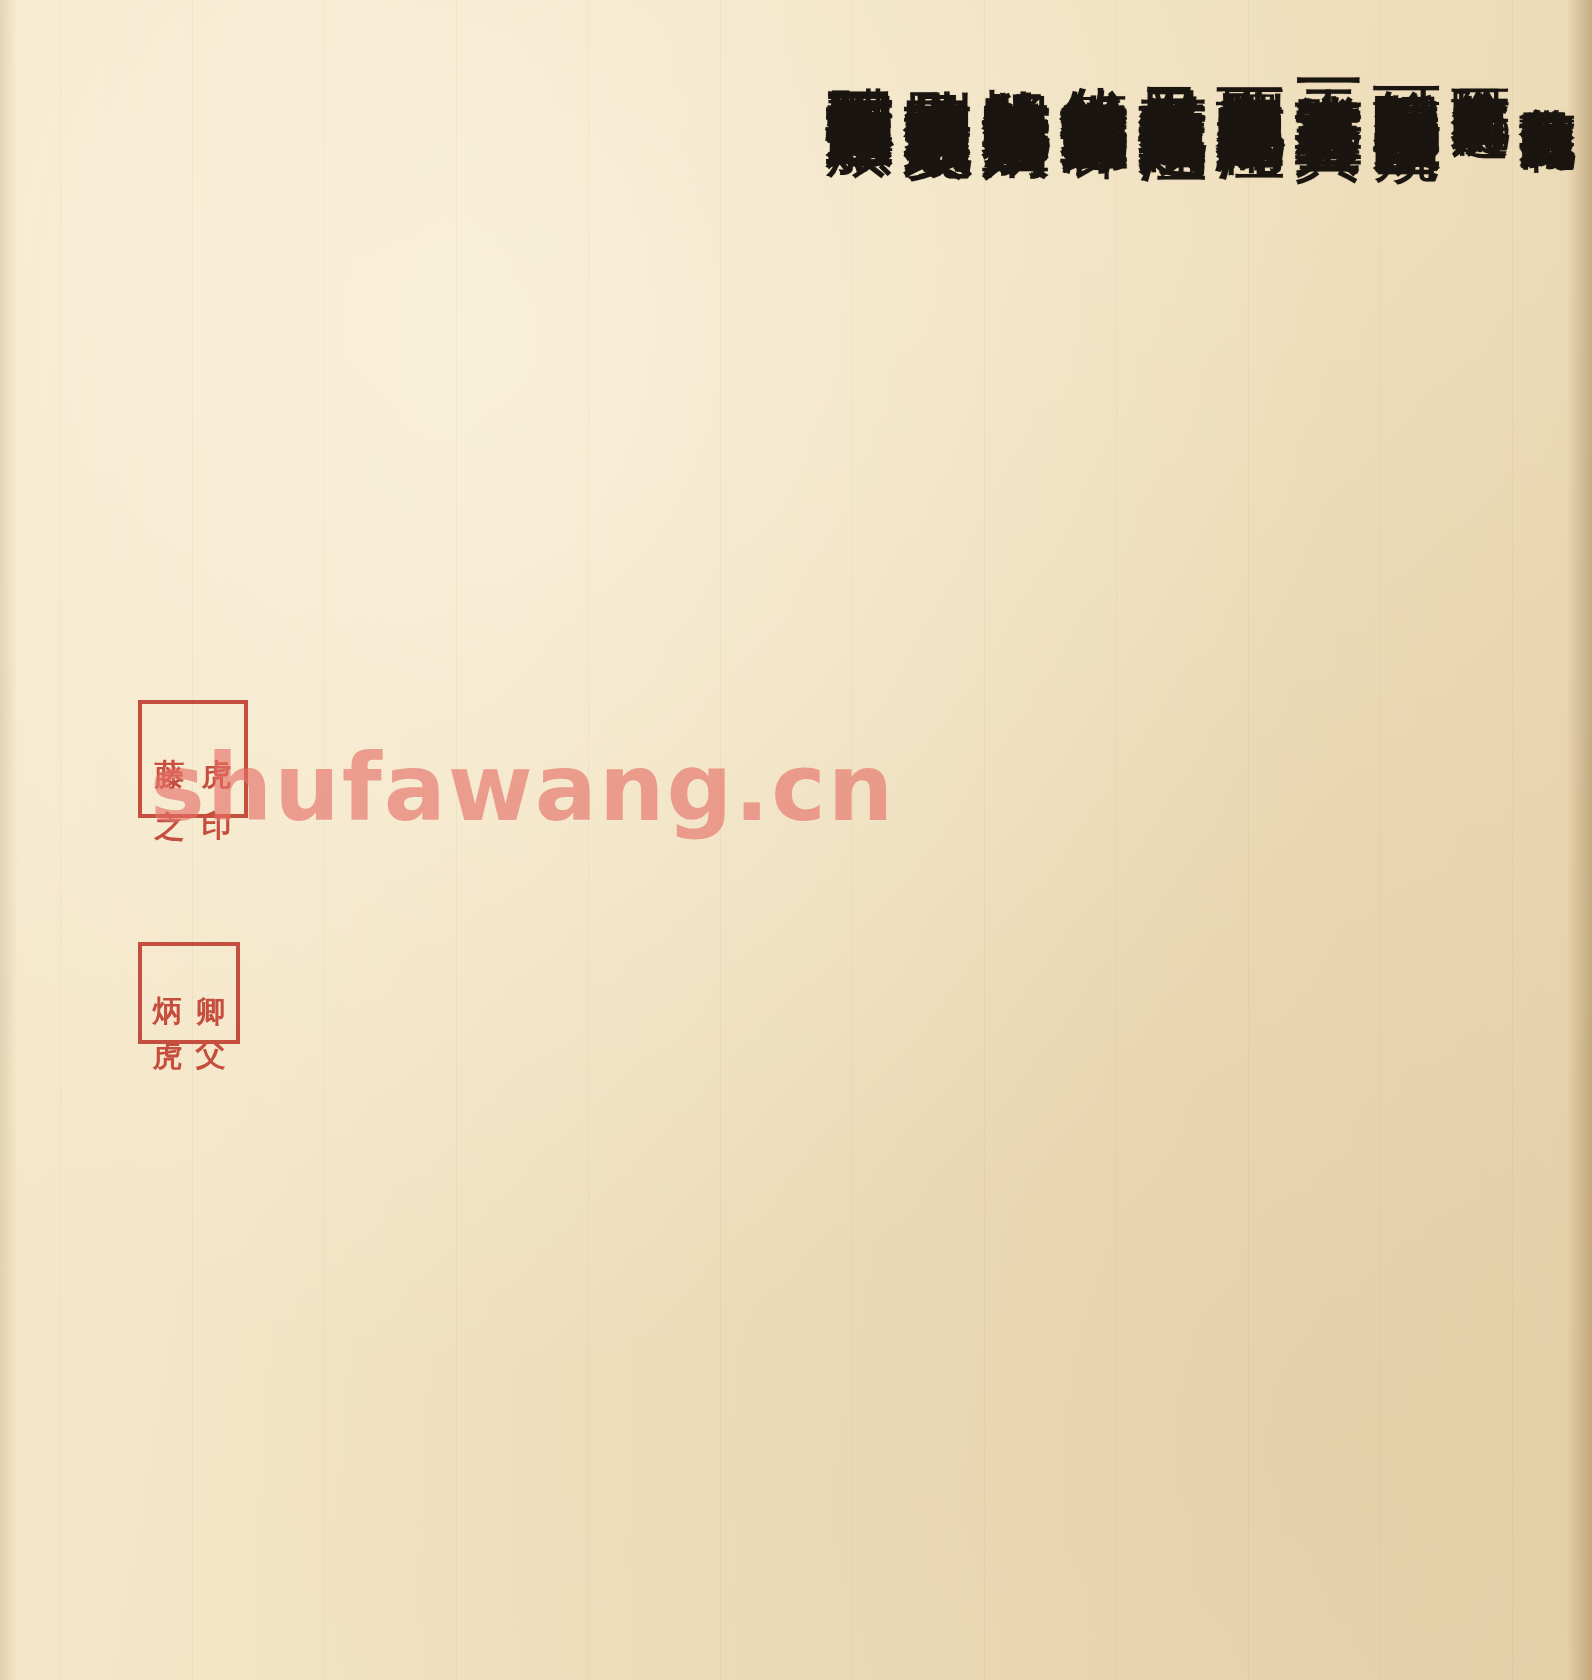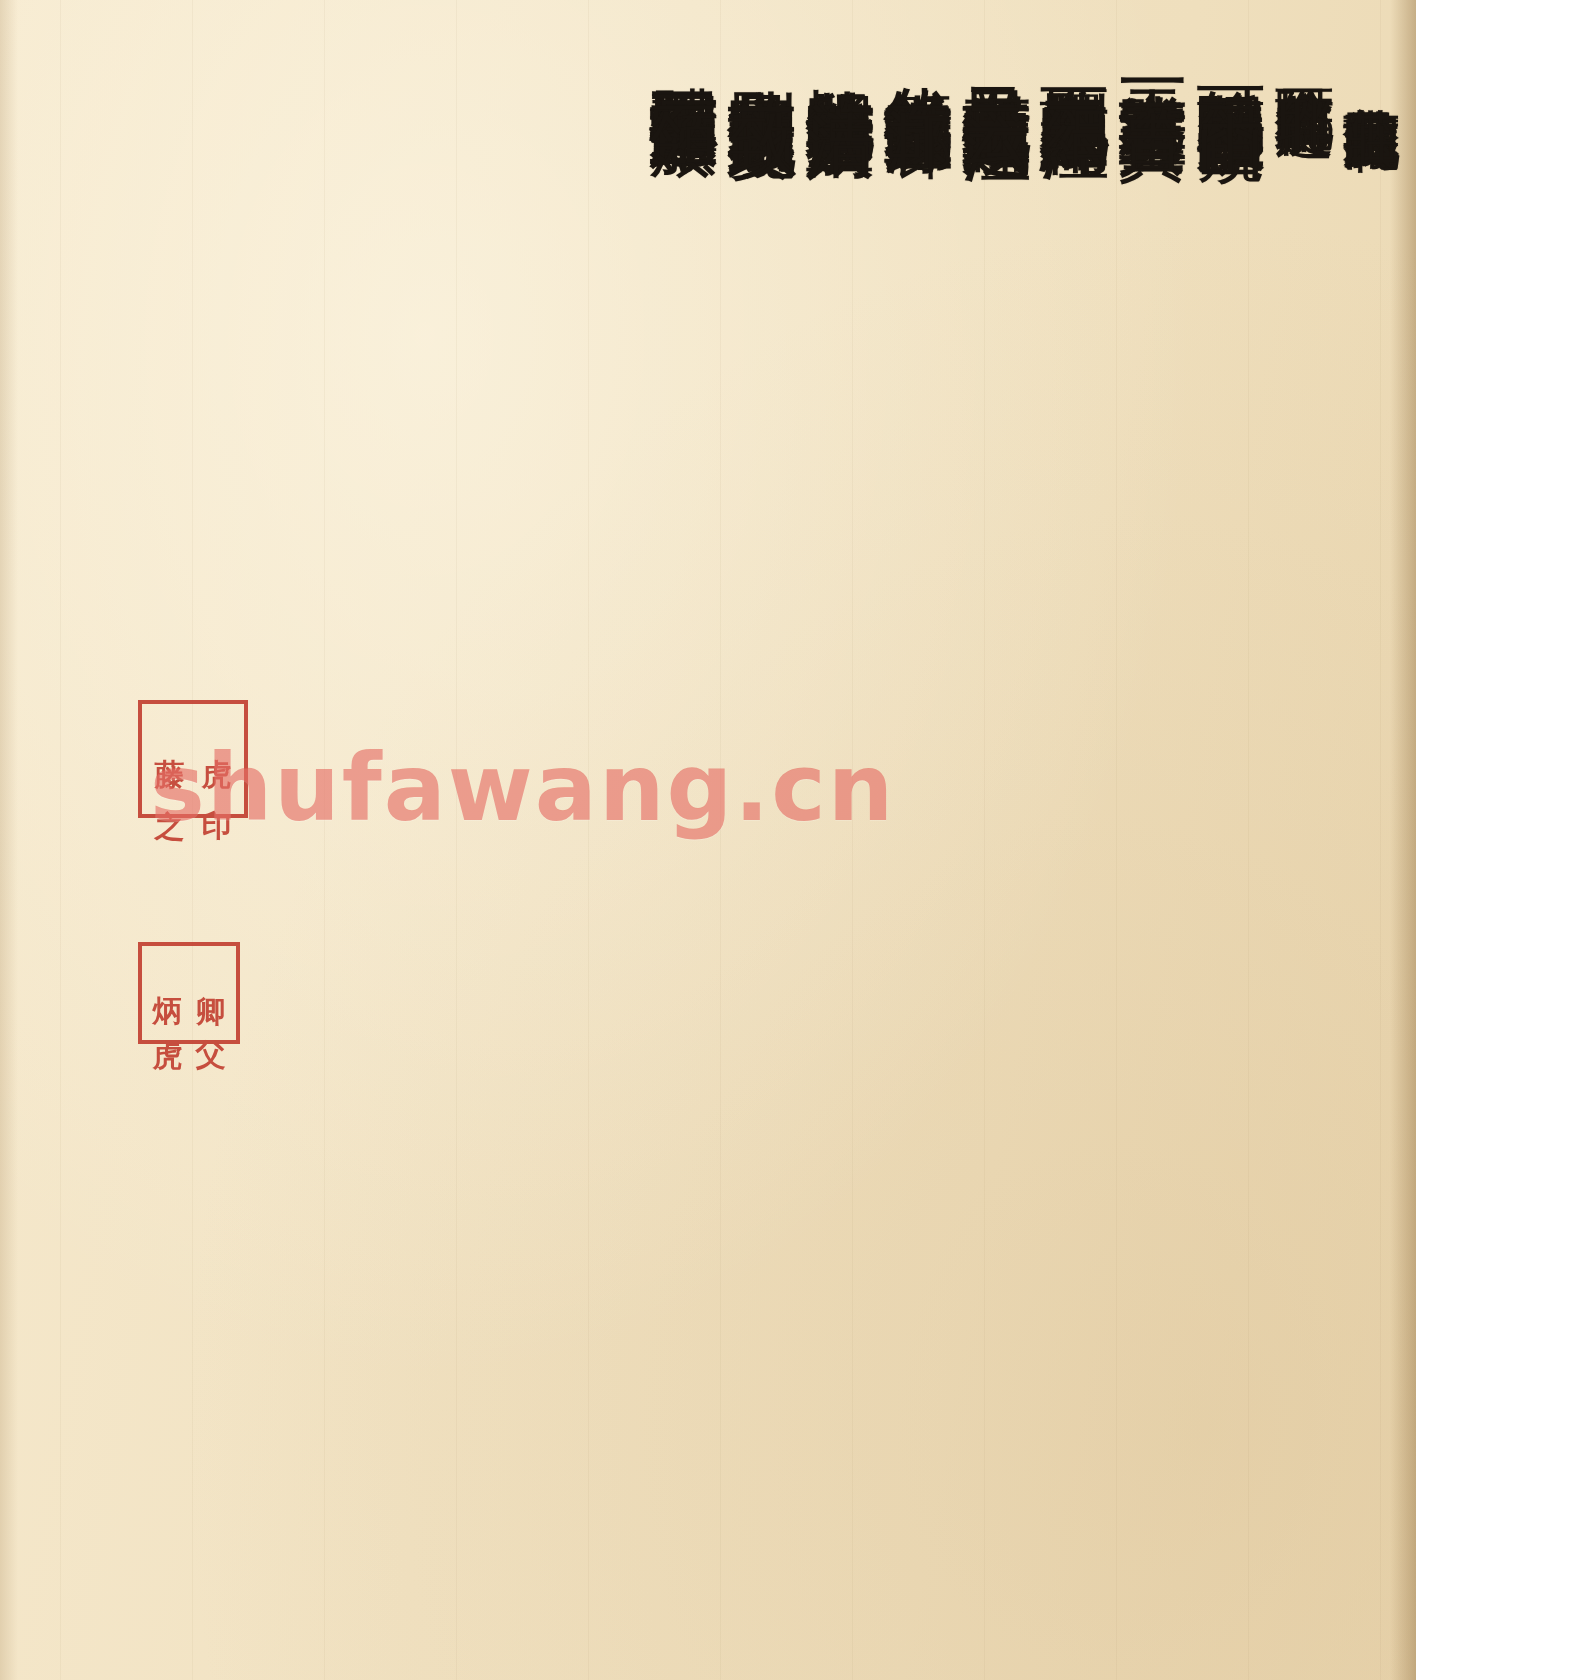--- a/index.html
+++ b/index.html
@@ -5,21 +5,21 @@
   html, body {
     margin: 0;
     padding: 0;
     background: #ffffff;
   }
   body {
     font-family: "DejaVu Serif", serif;
   }
   #page {
     position: relative;
-    width: 1416px;
+    width: 1592px;
     height: 1680px;
     overflow: hidden;
     background: #f2e3c4;
   }
   
   #paper {
     position: absolute;
     inset: 0;
     background:
       radial-gradient(ellipse at 30% 20%, rgba(255,250,235,0.55) 0%, rgba(255,250,235,0) 55%),

